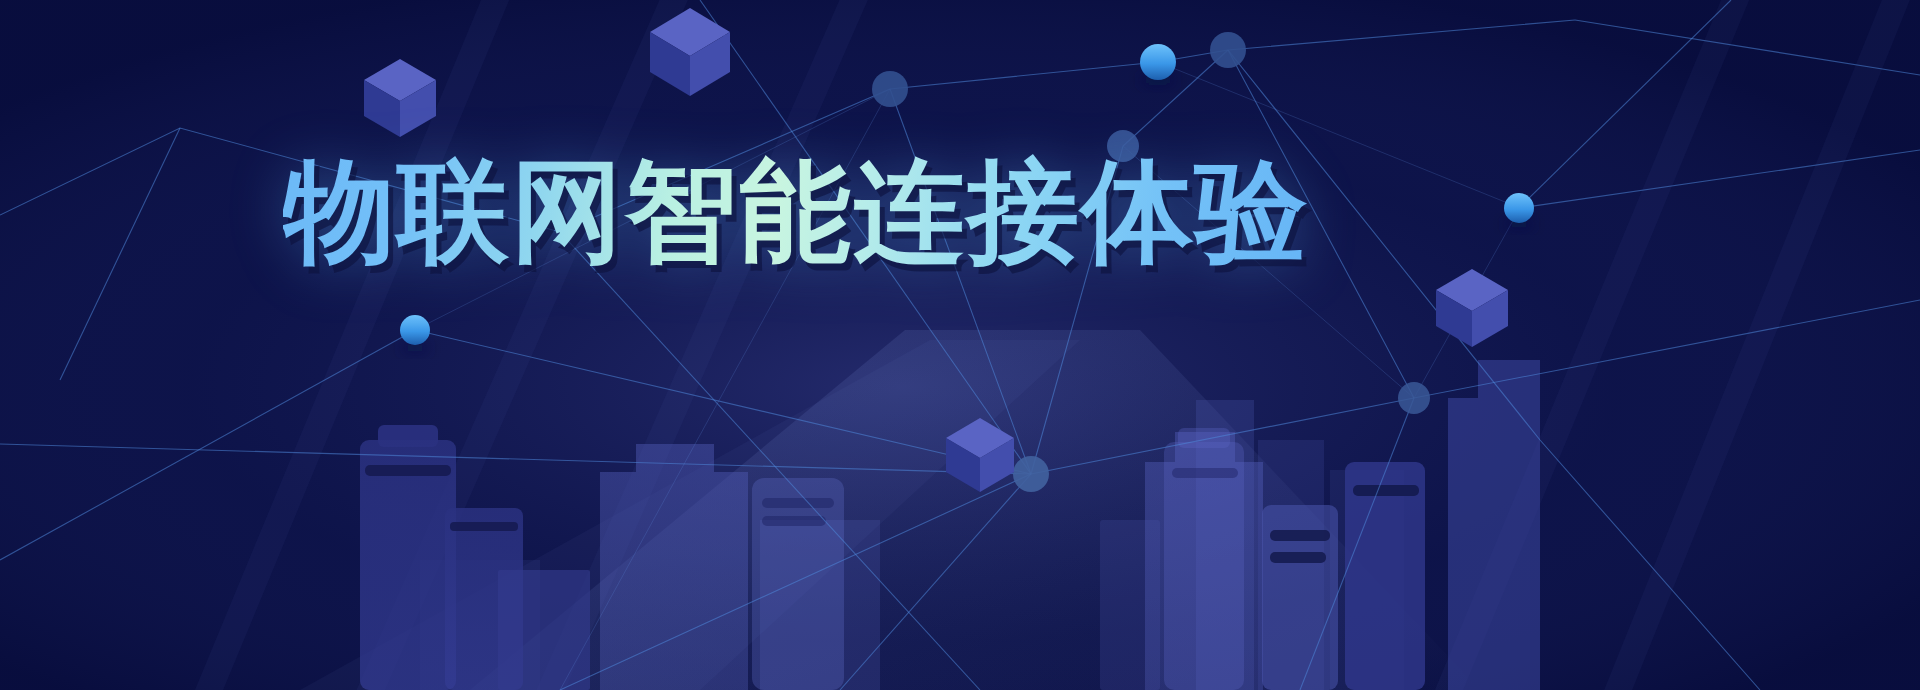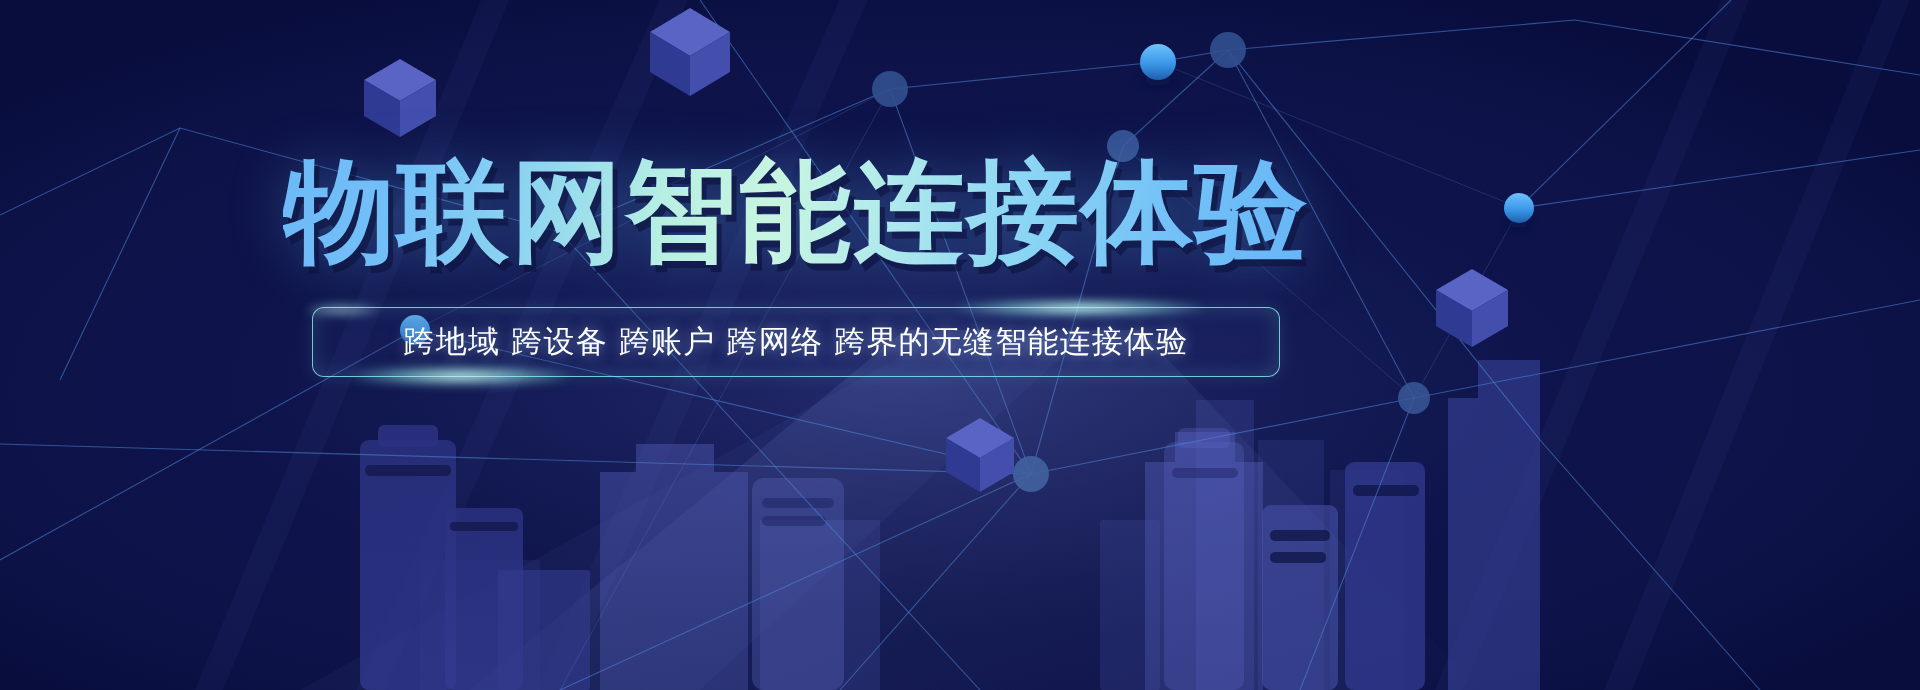--- a/index.html
+++ b/index.html
@@ -247,21 +247,15 @@
           <polygon points="1472,311 1508,290 1508,326 1472,347" fill="#434ead"></polygon>
         </g>
       </g>
     </svg>
   </div>
 
   <div id="content">
 
     <div id="title">物联网智能连接体验</div>
 
-    <div id="subtitle-box">
-      <span class="glow glow-tr"></span>
-      <span class="glow glow-bl"></span>
-      <span class="glow glow-tl"></span>
-      <span id="subtitle-text">跨地域 跨设备 跨账户 跨网络  跨界的无缝智能连接体验</span>
-    </div>
 
   </div>
 </div>
 
 </body></html>

